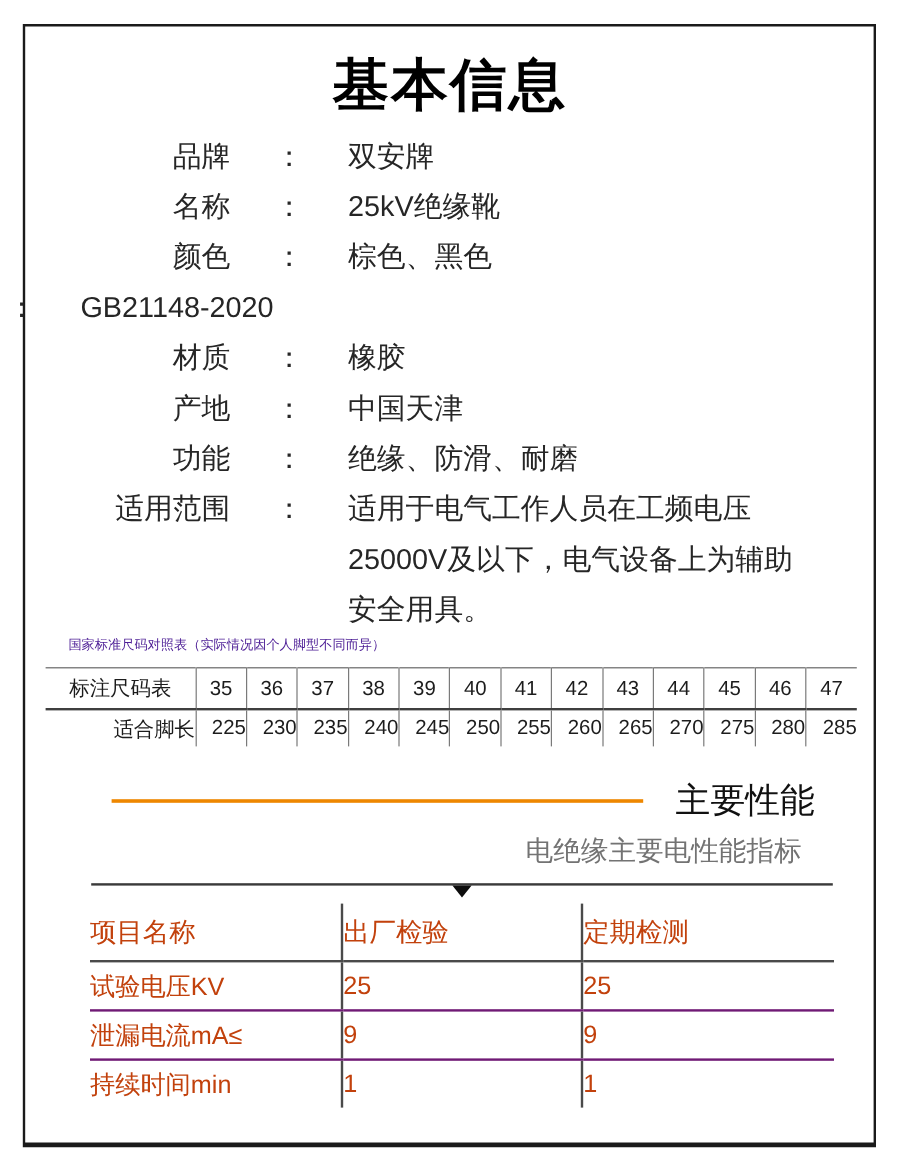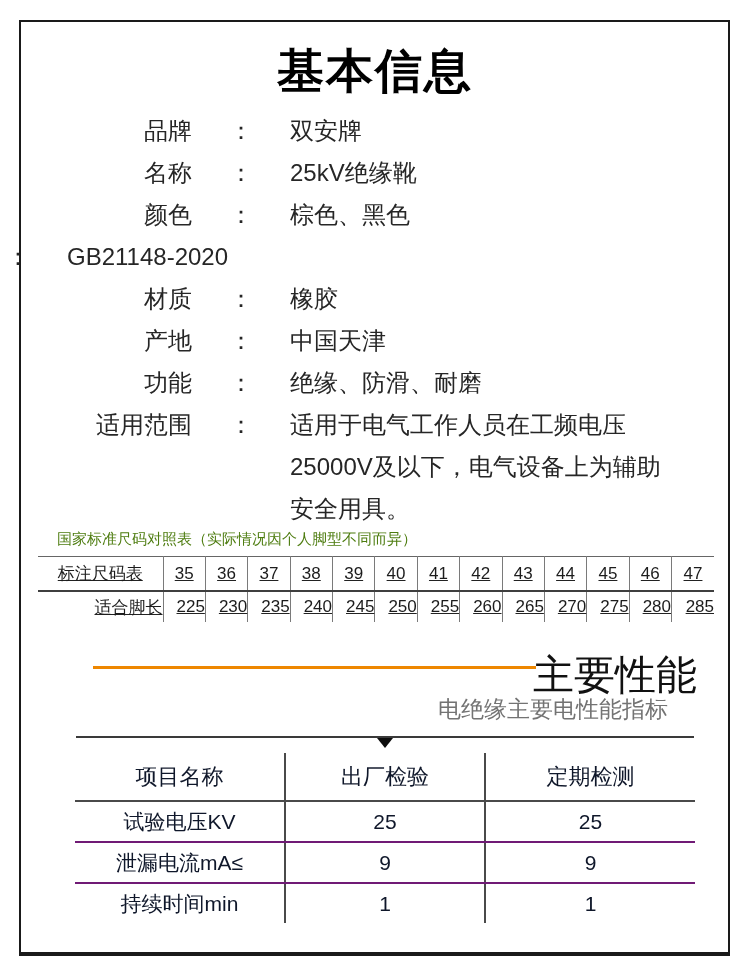--- a/index.html
+++ b/index.html
@@ -16,40 +16,40 @@
     font-size:47px; font-weight:900; color:#000; letter-spacing:2px;
   }
   
   .info-list { position:absolute; top:110px; left:0; right:0; }
   .attr-row { display:flex; font-size:24px; line-height:42px; color:#262626;gap:31px; }
   .attr-label { width:134px; margin-left:58px; text-align:right; white-space:nowrap; }
   .attr-colon { width:36px; text-align:center; }
   .attr-value { flex:1; white-space:nowrap; }
   .attr-value .vline { line-height:42px; }
   
-  .size-note { position:absolute; top:530px; left:57px; font-size:15px; color:#4d7c0f; }
-  .size-table-wrap { position:absolute; top:556px; left:38px; width:676px;text-decoration:underline; }
+  .size-note { position:absolute; top:530px; left:57px; font-size:11px; color:#4c1d95; }
+  .size-table-wrap { position:absolute; top:556px; left:38px; width:676px; }
   table.size-table { border-collapse:collapse; table-layout:fixed; width:100%;
     border-top:1px solid #666; }
   table.size-table td { text-align:center; padding:0; color:#1c1c1c; }
   table.size-table tr.r1 td { height:33px; font-size:17px; border-bottom:2px solid #3f3f3f; }
   table.size-table tr.r2 td { height:30px; font-size:17px;text-align:right; }
   table.size-table td + td { border-left:1px solid #7a7a7a; }
   table.size-table td.lbl { font-size:16px; }
   
   .accent-line { position:absolute; top:666px; left:93px; width:443px; height:3px; background:#ee8700; }
-  .perf-title { position:absolute; top:648px; right:53px; font-size:41px; color:#111; font-weight:500; }
+  .perf-title { position:absolute; top:648px; right:71px; font-size:29px; color:#111; font-weight:500; }
   .perf-subtitle { position:absolute; top:694px; right:82px; font-size:23px; color:#737373; font-weight:500; }
   .divider-line { position:absolute; top:736px; left:76px; width:618px; height:2px; background:#3a3a3a; }
   .down-arrow { position:absolute; top:738px; left:377px; width:0; height:0;
     border-left:8px solid transparent; border-right:8px solid transparent; border-top:10px solid #0d0d0d; }
   .perf-table-wrap { position:absolute; top:753px; left:75px; width:620px; }
   table.perf-table { border-collapse:collapse; table-layout:fixed; width:100%; }
   table.perf-table col.c1 { width:210px; } table.perf-table col.c2 { width:200px; } table.perf-table col.c3 { width:210px; }
-  table.perf-table td { text-align:center; padding:0; color:#0f172a; }
+  table.perf-table td { text-align:left; padding:0; color:#c2410c; }
   table.perf-table tr.hdr td { height:47px; font-size:22px; border-bottom:2px solid #4a4a4a; }
   table.perf-table tr.body td { height:39px; font-size:21px; }
   table.perf-table tr.mid td { border-bottom:2px solid #701a75; }
   table.perf-table td + td { border-left:2px solid #4a4a4a; }
 </style>
 </head>
 <body>
 
 <div class="page-border"></div>
 

